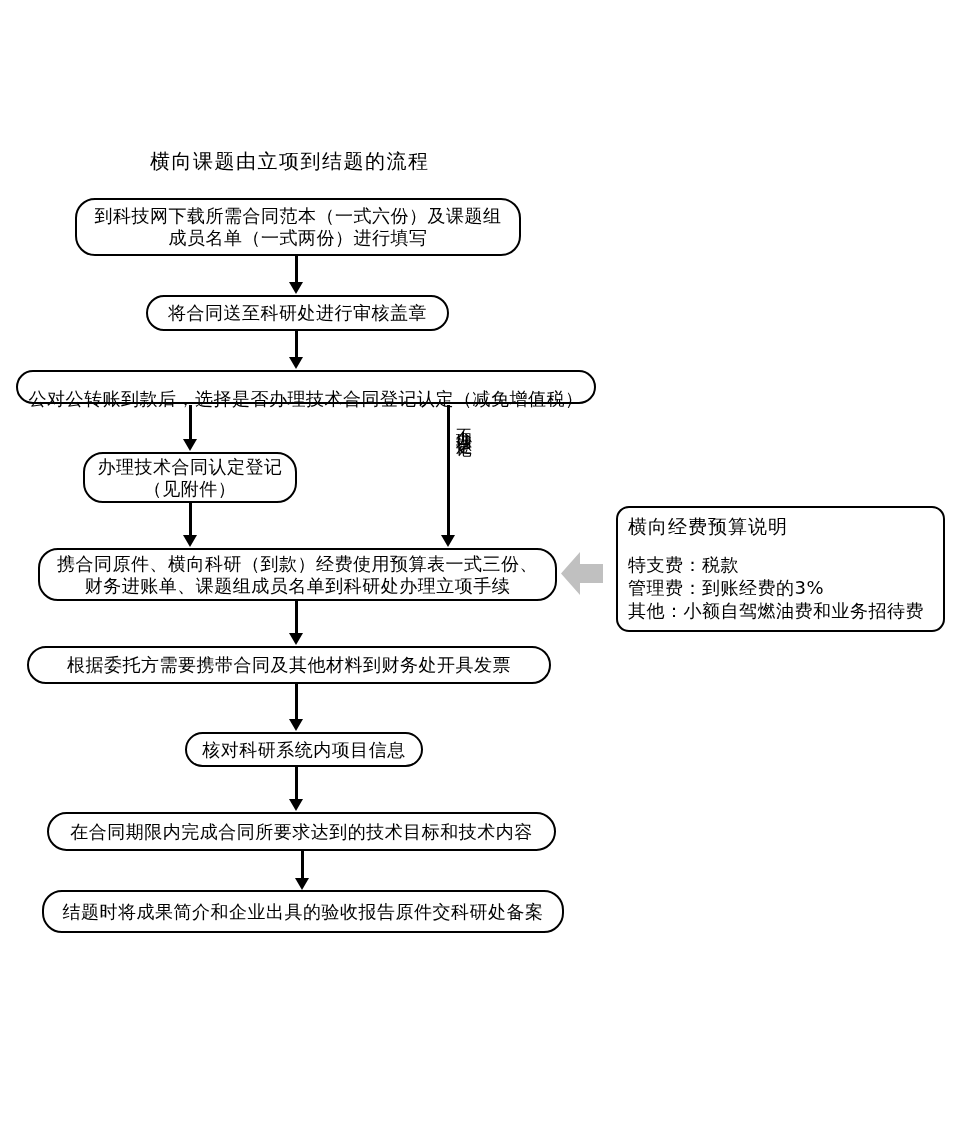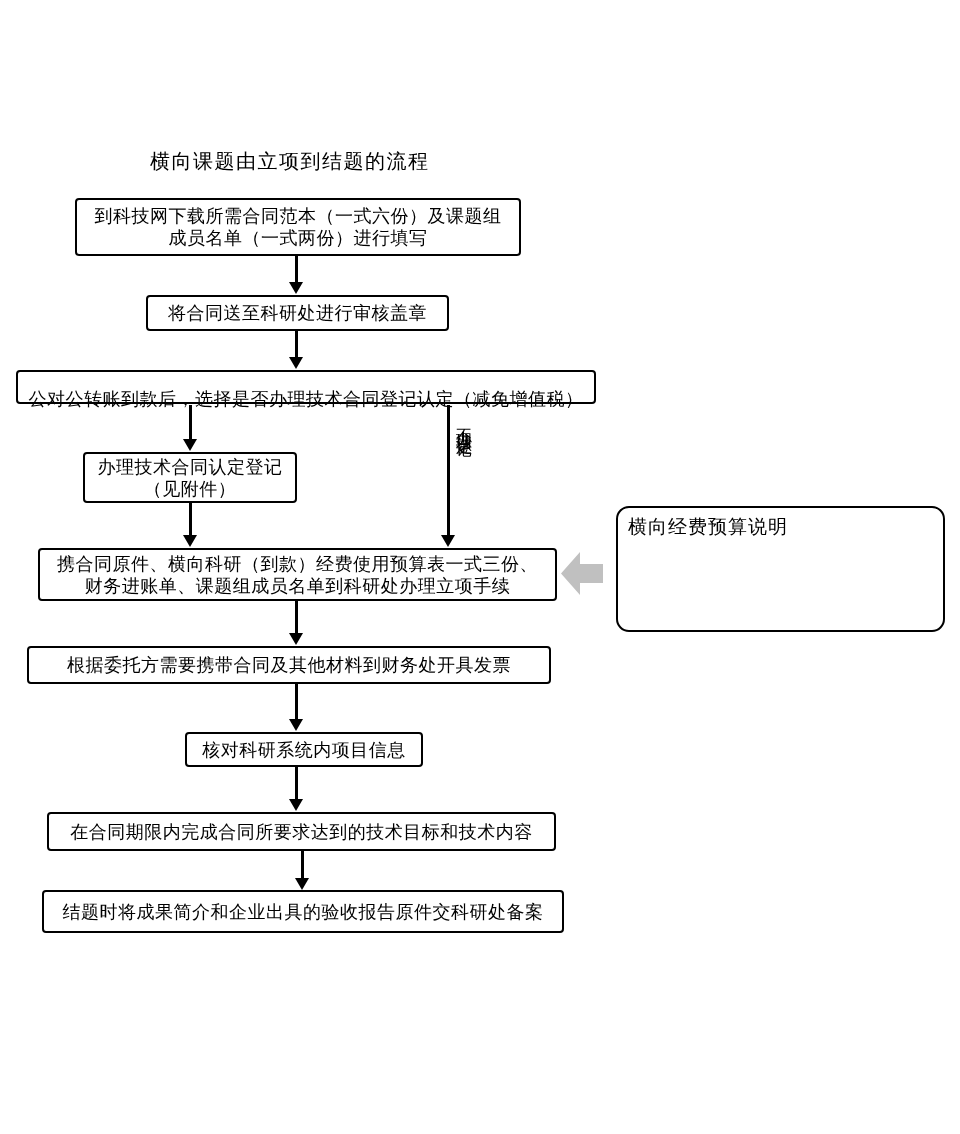--- a/index.html
+++ b/index.html
@@ -21,21 +21,21 @@
   .diagram-title{
     position:absolute;
     left:150px;top:148px;width:320px;
     font-size:20px;
     letter-spacing:1.5px;
     font-weight:500;
   }
   .flow-box{
     position:absolute;
     border:2px solid var(--line);
-    border-radius:4px;
+    border-radius:20px;
     display:flex;
     align-items:center;
     justify-content:center;
     text-align:center;
     background:var(--bg);
   }
   .flow-box .box-label{
     font-size:18px;
     letter-spacing:0.5px;
     line-height:1.22;
@@ -148,20 +148,25 @@
   </div>
 
   <div class="callout-arrow">
     <svg viewBox="0 0 42 47" xmlns="http://www.w3.org/2000/svg" aria-hidden="true">
       <polygon points="0,23.5 19,2 19,14 42,14 42,33 19,33 19,45"></polygon>
     </svg>
   </div>
 
   <div class="note-box">
     <div class="note-title">横向经费预算说明</div>
+    <div class="note-lines">
+      <div>特支费：税款</div>
+      <div>管理费：到账经费的3%</div>
+      <div>其他：小额自驾燃油费和业务招待费</div>
+    </div>
   </div>
 
   <div class="arrow-down" style="left:289px;top:601px;height:44px;">
     <i class="shaft"></i>
       <i class="head"></i>
   </div>
 
   <div class="flow-box" style="left:27px;top:646px;width:524px;height:38px;">
     <span class="box-label" style="white-space:nowrap;">根据委托方需要携带合同及其他材料到财务处开具发票</span>
   </div>

